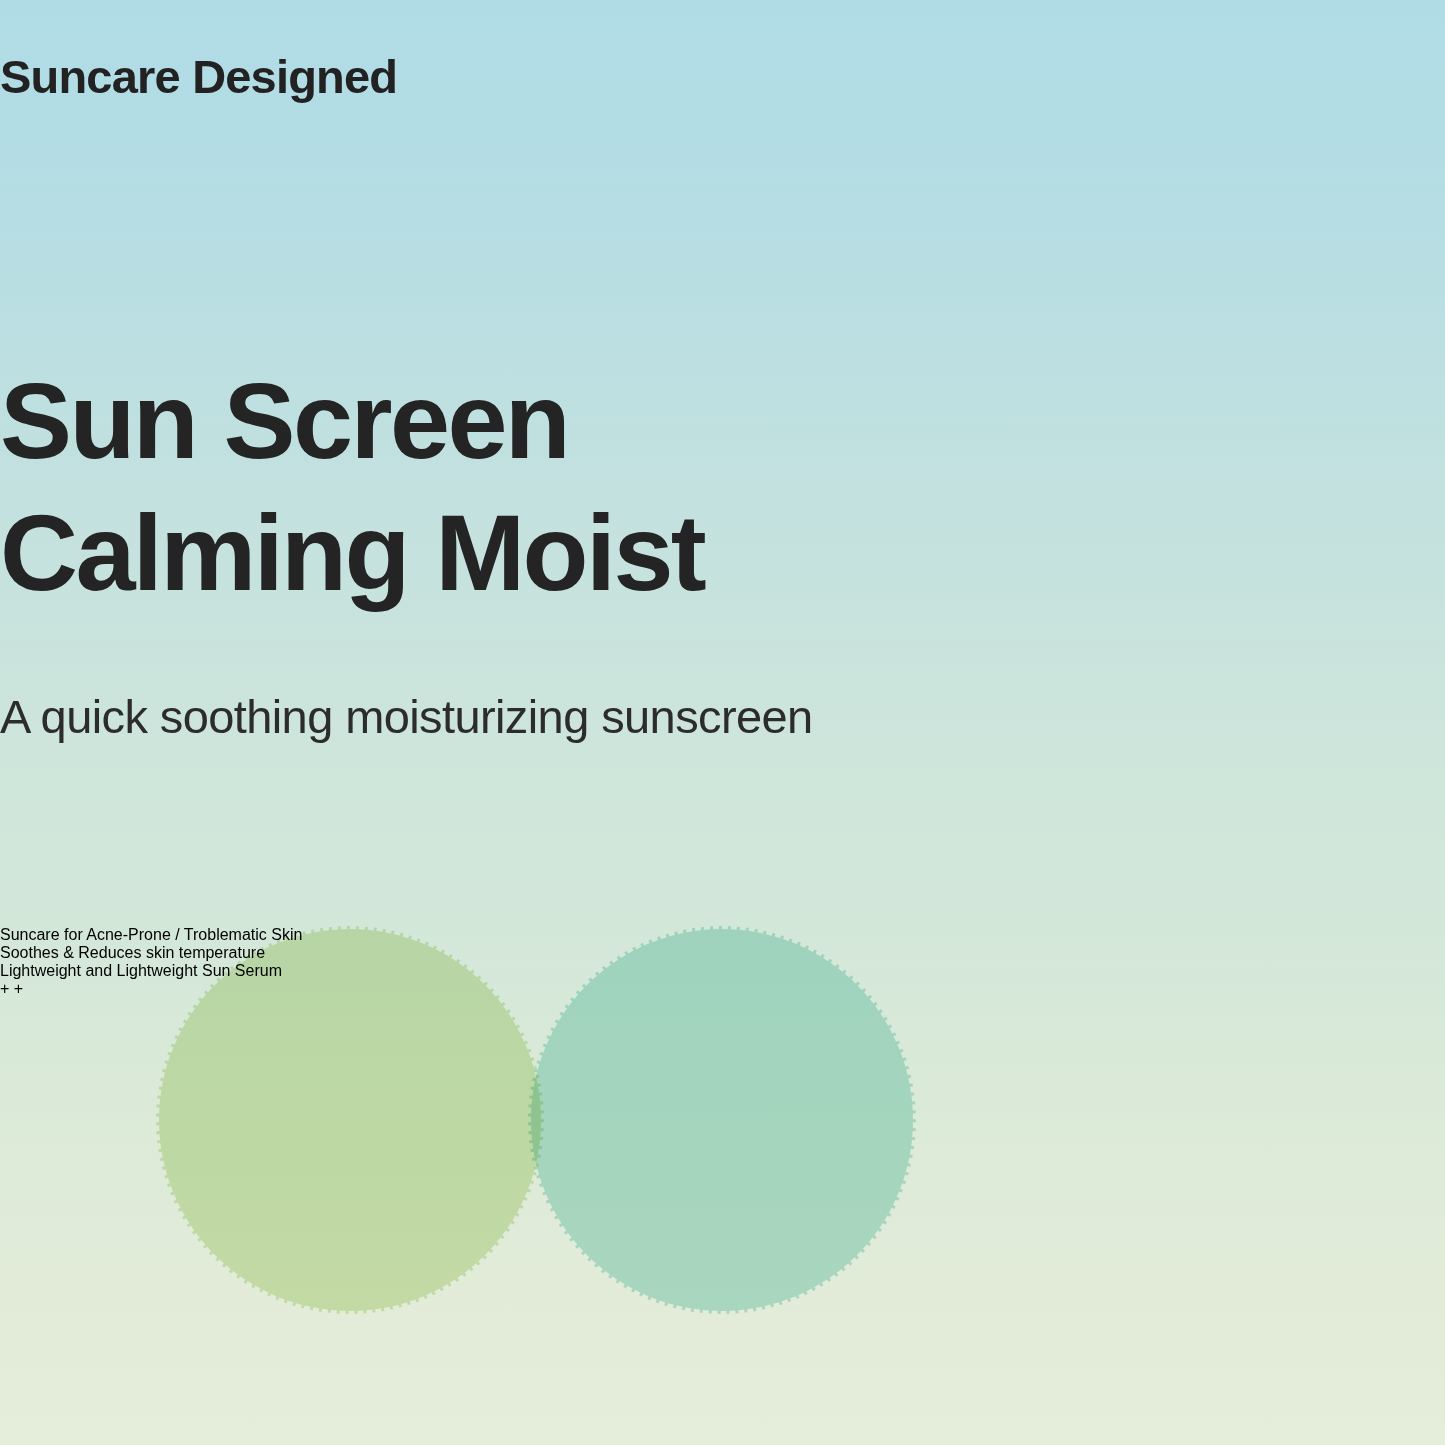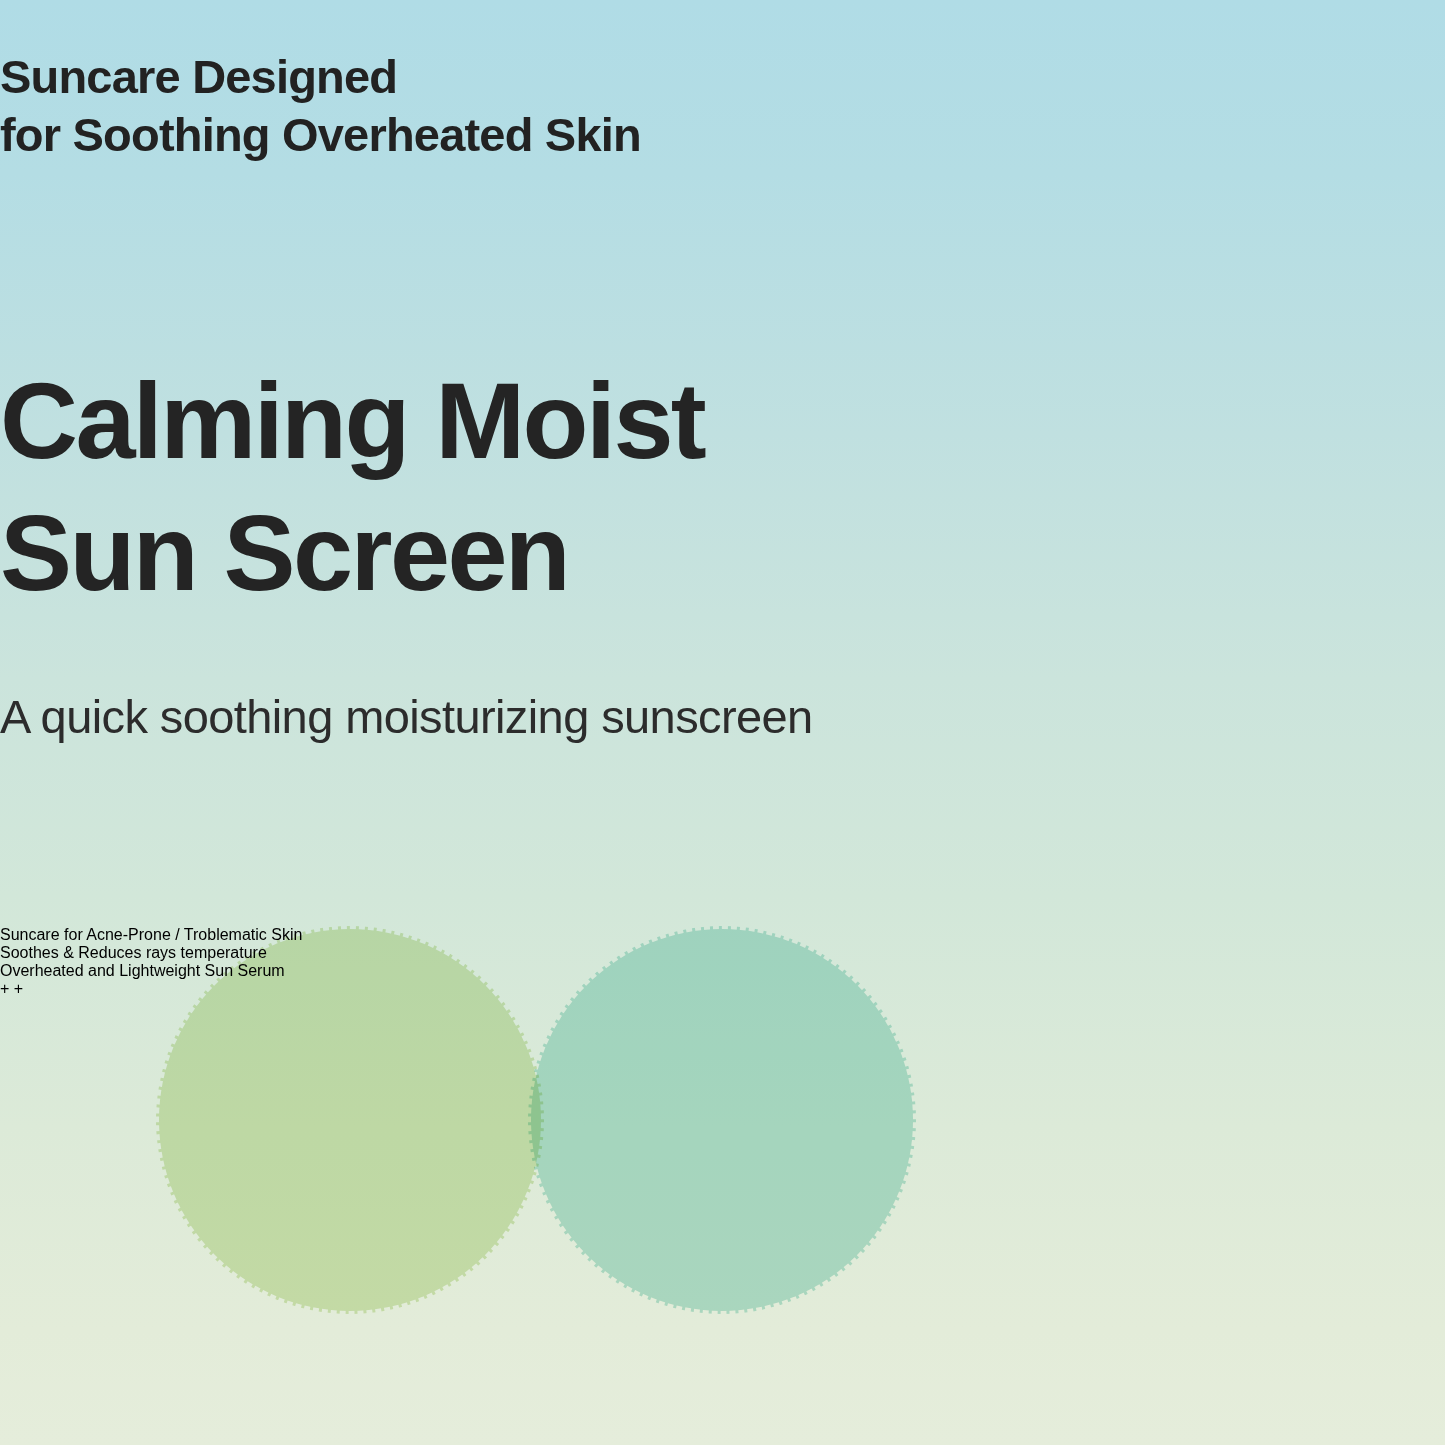--- a/index.html
+++ b/index.html
@@ -126,52 +126,51 @@
   .plus-sign.p1 { left: 543px; }
   .plus-sign.p2 { left: 903px; }
 </style>
 </head>
 <body>
 
 <div id="banner">
 
   <div class="eyebrow">
     <span class="ln">Suncare Designed</span>
-    <span class="ln">for Soothing Overheated Skin</span>
   </div>
 
   <div class="headline">
+    <span class="ln">Sun Screen</span>
     <span class="ln">Calming Moist</span>
-    <span class="ln">Sun Screen</span>
   </div>
 
   <div class="subtitle">
     <span class="ln">A quick soothing moisturizing sunscreen</span>
   </div>
 
   <div class="circle-row">
 
     <div class="venn-circle c1"></div>
     <div class="venn-circle c2"></div>
     <div class="venn-circle c3"></div>
 
     <div class="circle-label l1">
       <span class="ln">Suncare for</span>
       <span class="ln">Acne-Prone /</span>
       <span class="ln">Troblematic Skin</span>
     </div>
 
     <div class="circle-label l2">
       <span class="ln">Soothes &amp;</span>
-      <span class="ln">Reduces rays</span>
+      <span class="ln">Reduces skin</span>
       <span class="ln">temperature</span>
     </div>
 
     <div class="circle-label l3">
-      <span class="ln">Overheated and</span>
+      <span class="ln">Lightweight and</span>
       <span class="ln">Lightweight</span>
       <span class="ln">Sun Serum</span>
     </div>
 
     <span class="plus-sign p1">+</span>
     <span class="plus-sign p2">+</span>
 
   </div>
 
 </div>

